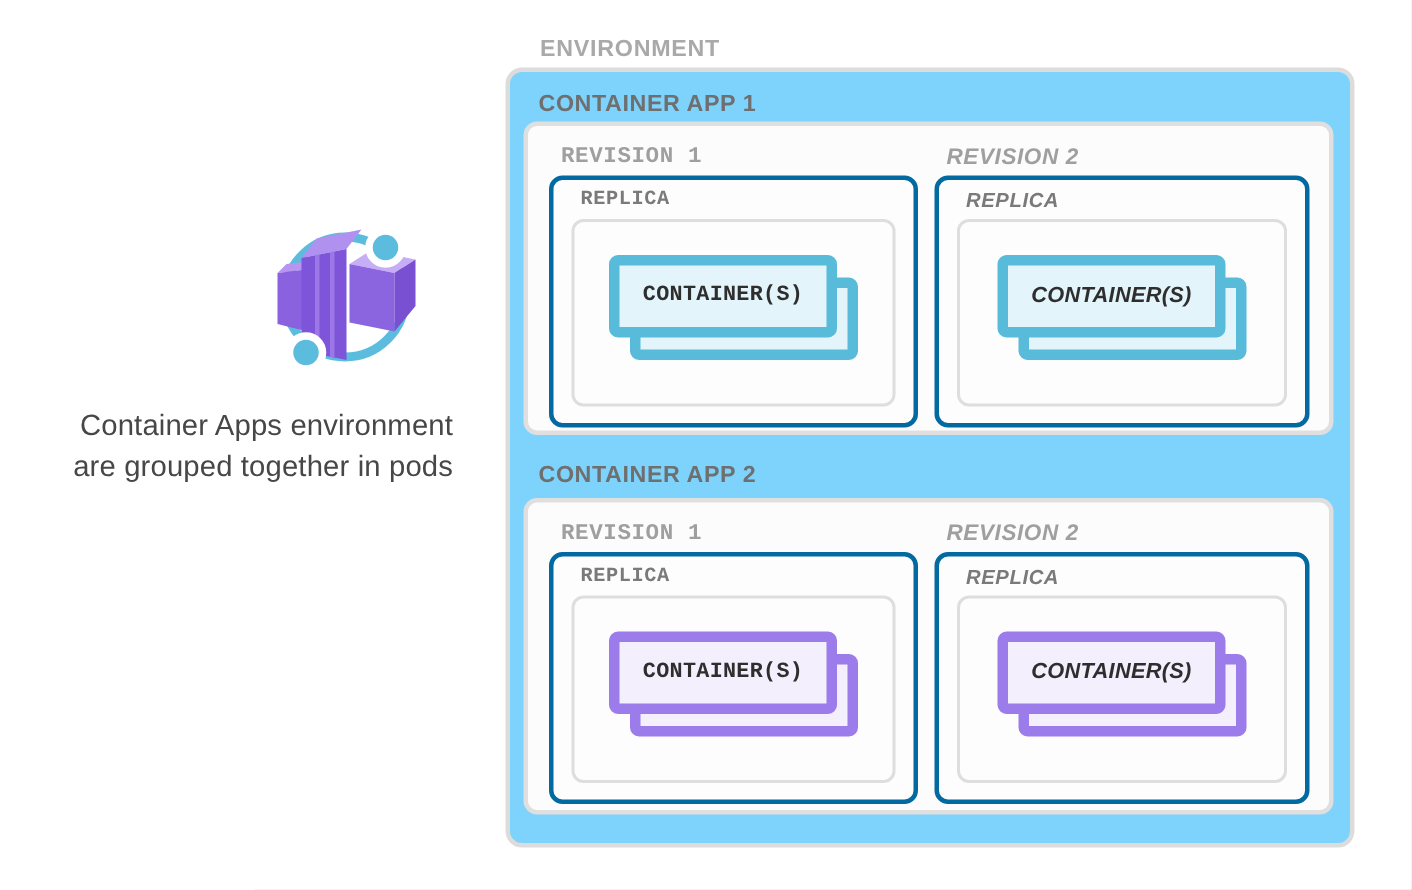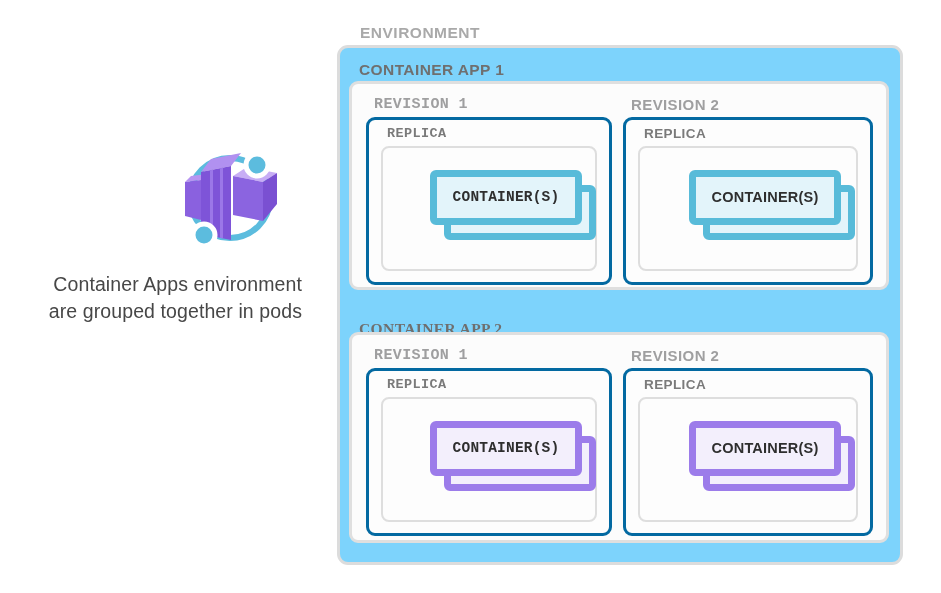--- a/index.html
+++ b/index.html
@@ -28,32 +28,32 @@
   }
   .env-box {
     position:absolute; left:337px; top:45px; width:566px; height:520px;
     background:#7dd3fc; border:3px solid #dcdcdc; border-radius:11px;
   }
   .app-label {
     position:absolute; left:19px;
     font-size:15.5px; font-weight:700; color:#6f6f6f; letter-spacing:0.4px;
   }
   .app-label.first  { top:13px; }
-  .app-label.second { top:272px;font-family:Liberation Serif, serif; }
+  .app-label.second { top:260px; }
 
   .app-box {
     position:absolute; left:9px; width:540px;
     background:#fcfcfc; border:3px solid #dfdfdf; border-radius:9px;
   }
   .app-box.first  { top:33px;  height:209px; }
   .app-box.second { top:284px; height:211px; }
 
   .revision { position:absolute; top:12px; width:250px; }
   .revision.left  { left:14px;font-family:Liberation Mono, monospace;  }
-  .revision.right { left:271px; }
+  .revision.right { left:271px;font-style:italic; }
 
   .rev-label {
     display:block; margin:0 0 4px 8px;
     font-size:15px; font-weight:700; color:#9f9fa0; letter-spacing:0.4px;
   }
   .rev-box {
     width:246px; height:168px;
     background:#fdfdfd; border:3px solid #0369a1; border-radius:9px;
     position:relative;
   }
@@ -66,21 +66,21 @@
   .replica-box {
     position:absolute; left:12px; top:26px; right:12px; bottom:11px;
     background:#fdfdfd; border:2px solid #dedede; border-radius:8px;
     display:flex; align-items:center; justify-content:center;
   }
 
   
   .stack { position:relative; width:166px; height:70px; margin-bottom:8px; }
   .card {
     position:absolute; width:152px; height:55px;
-    border:7px solid var(--ac); background:var(--acf); border-radius:6px;margin-left:24px;
+    border:7px solid var(--ac); background:var(--acf); border-radius:6px;
   }
   .card.back  { left:14px; top:15px; }
   .card.front {
     left:0; top:0; display:flex; align-items:center; justify-content:center;
   }
   .card-label {
     font-size:14.5px; font-weight:700; color:#2e2e2e; letter-spacing:0.2px;
   }
 </style>
 </head>

